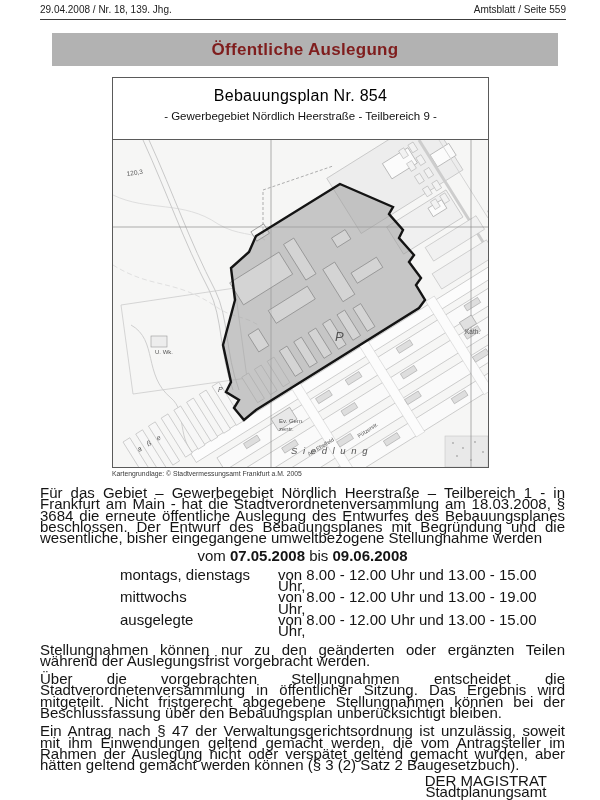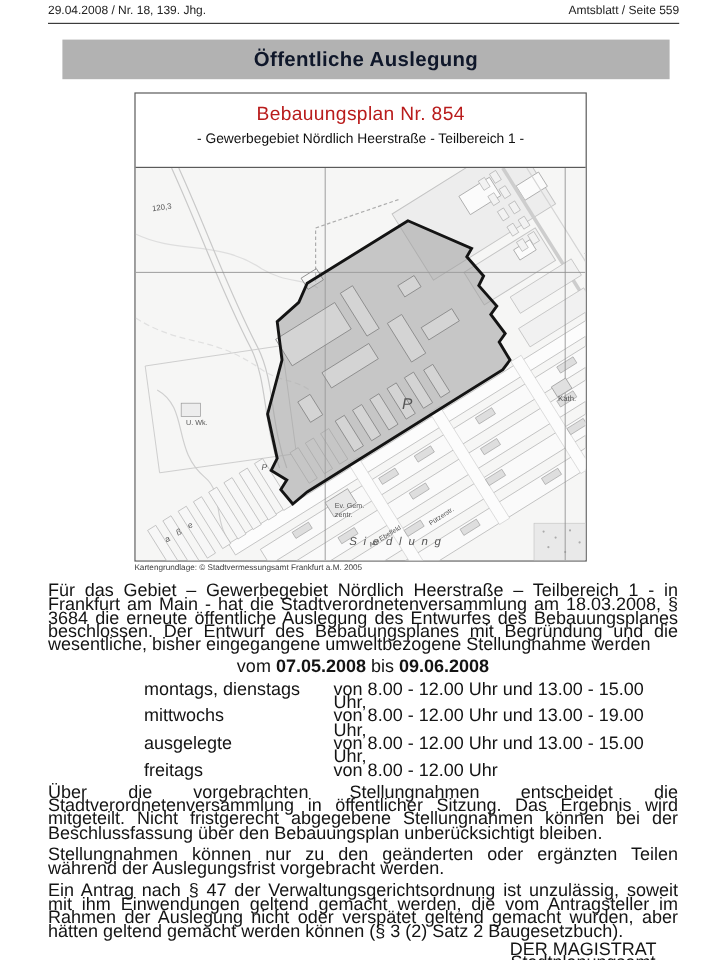--- a/index.html
+++ b/index.html
@@ -10,32 +10,32 @@
   
   .hdr{
     position:absolute;top:4px;left:40px;right:34px;
     display:flex;justify-content:space-between;
     font-size:10px;color:#222;border-bottom:1px solid #3c3c3c;padding-bottom:4px;
   }
   
   .banner{
     position:absolute;top:33px;left:52px;width:506px;height:33px;
     background:#b2b2b2;display:flex;align-items:center;justify-content:center;
-    font-size:17px;font-weight:bold;color:#0f172a;letter-spacing:.3px;
+    font-size:17px;font-weight:bold;color:#7f1d1d;letter-spacing:.3px;
   }
   
   .map-box{
     position:absolute;top:77px;left:112px;width:377px;height:391px;
     border:1px solid #5a5a5a;box-sizing:border-box;background:#fff;
   }
   .map-title-block{
     height:62px;border-bottom:1px solid #5a5a5a;box-sizing:border-box;
     text-align:center;padding-top:9px;
   }
-  .map-title{font-size:16px;color:#b91c1c;letter-spacing:.3px;}
+  .map-title{font-size:16px;color:#000000;letter-spacing:.3px;}
   .map-subtitle{font-size:11.5px;color:#111;margin-top:5px;}
   .map-svg-wrap{width:375px;height:327px;overflow:hidden;}
   svg{display:block;}
   .map-attrib{
     position:absolute;top:470px;left:112px;font-size:6.8px;color:#3a3a3a;
   }
   
   .doc-body{
     position:absolute;top:487px;left:40px;right:35px;
     font-size:15px;line-height:11.3px;color:#141414;
@@ -61,21 +61,21 @@
   <span>Amtsblatt / Seite 559</span>
 </div>
 
 <div class="banner">
   <span>Öffentliche Auslegung</span>
 </div>
 
 <div class="map-box">
   <div class="map-title-block">
     <div class="map-title">Bebauungsplan Nr. 854</div>
-    <div class="map-subtitle">- Gewerbegebiet Nördlich Heerstraße - Teilbereich 1 -</div>
+    <div class="map-subtitle">- Gewerbegebiet Nördlich Heerstraße - Teilbereich 9 -</div>
   </div>
   <div class="map-svg-wrap">
     <svg width="375" height="327" viewBox="0 0 375 327" xmlns="http://www.w3.org/2000/svg">
       <rect x="0" y="0" width="375" height="327" fill="#f6f6f5"></rect>
 
       <g fill="none">
         <path d="M0,55 C35,72 70,60 105,84 C125,96 140,92 152,100" stroke="#dedede" stroke-width="1"></path>
         <path d="M0,125 C40,150 62,138 105,168 C120,178 132,176 145,185" stroke="#e0e0e0" stroke-width="1" stroke-dasharray="5,3"></path>
         <path d="M18,185 C45,200 30,235 58,258 C75,272 62,300 85,318" stroke="#cfcfcf" stroke-width="1"></path>
         <path d="M30,0 C55,55 70,100 96,150 C110,178 106,212 120,250" stroke="#c9c9c9" stroke-width="1"></path>
@@ -239,28 +239,24 @@
       <span>von 8.00 - 12.00 Uhr und 13.00 - 15.00 Uhr,</span>
     </div>
     <div class="sched-row">
       <span class="sched-days">mittwochs</span>
       <span>von 8.00 - 12.00 Uhr und 13.00 - 19.00 Uhr,</span>
     </div>
     <div class="sched-row">
       <span class="sched-days">ausgelegte</span>
       <span>von 8.00 - 12.00 Uhr und 13.00 - 15.00 Uhr,</span>
     </div>
-    <div class="sched-row">
-      <span class="sched-days">freitags</span>
-      <span>von 8.00 - 12.00 Uhr</span>
-    </div>
-  </div>
-
+  </div>
+
+  <p class="p-space">Stellungnahmen können nur zu den geänderten oder ergänzten Teilen während der Auslegungsfrist vorgebracht werden.</p>
   <p class="p-space">Über die vorgebrachten Stellungnahmen entscheidet die Stadtverordnetenversammlung in öffentlicher Sitzung. Das Ergebnis wird mitgeteilt. Nicht fristgerecht abgegebene Stellungnahmen können bei der Beschlussfassung über den Bebauungsplan unberücksichtigt bleiben.</p>
-  <p class="p-space">Stellungnahmen können nur zu den geänderten oder ergänzten Teilen während der Auslegungsfrist vorgebracht werden.</p>
   <p class="p-space">Ein Antrag nach § 47 der Verwaltungsgerichtsordnung ist unzulässig, soweit mit ihm Einwendungen geltend gemacht werden, die vom Antragsteller im Rahmen der Auslegung nicht oder verspätet geltend gemacht wurden, aber hätten geltend gemacht werden können (§ 3 (2) Satz 2 Baugesetzbuch).</p>
 
   <div class="signature">
     <span class="sig-inner">
       <div>DER MAGISTRAT</div>
       <div>Stadtplanungsamt</div>
     </span>
   </div>
 </div>
 

